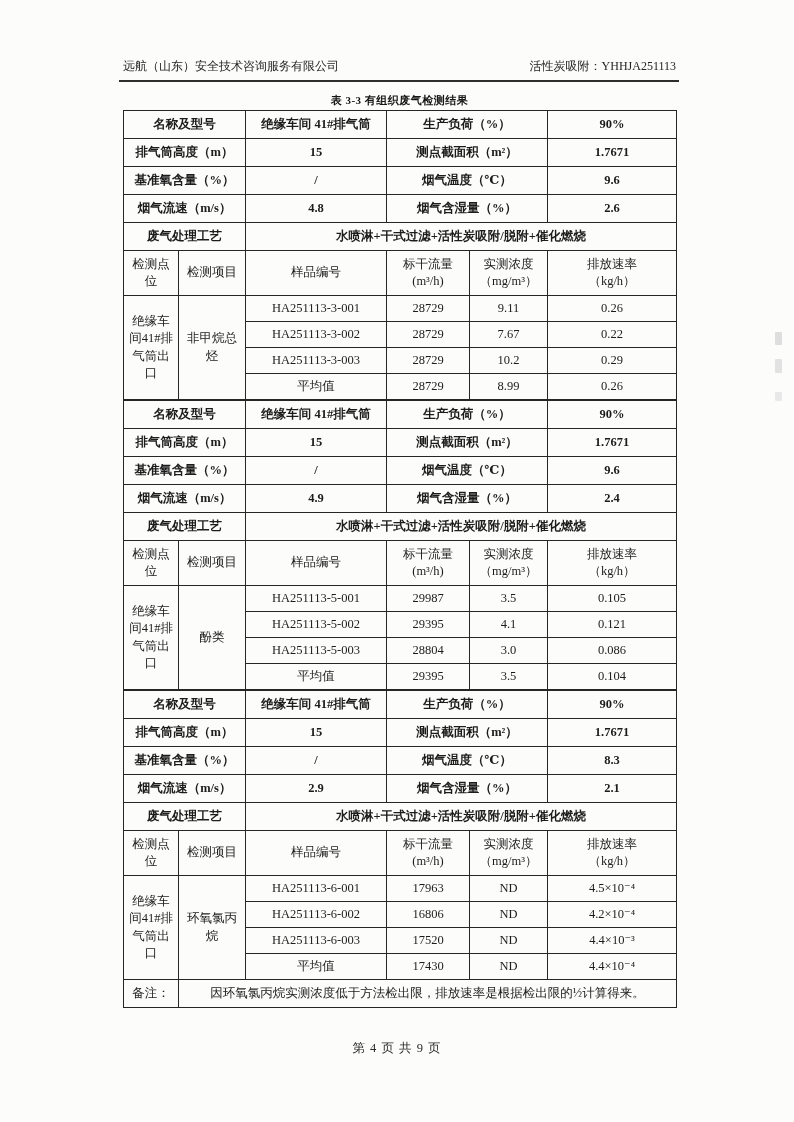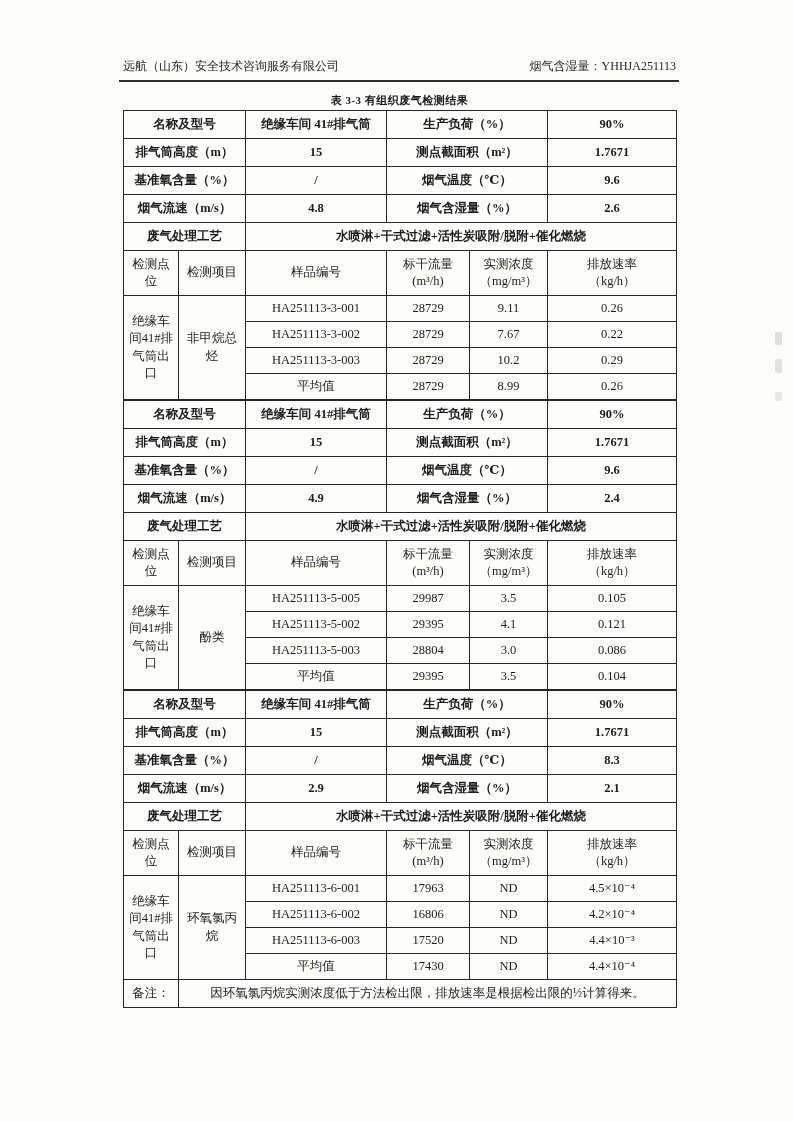--- a/index.html
+++ b/index.html
@@ -60,21 +60,21 @@
   .scan-marks i:nth-child(2) { top:27px; height:14px; opacity:.45; }
   .scan-marks i:nth-child(3) { top:60px; height:9px;  opacity:.35; }
 </style>
 </head>
 <body>
 
 <div class="page">
 
   <div class="doc-header">
     <span>远航（山东）安全技术咨询服务有限公司</span>
-    <span>烟气含湿量：YHHJA251113</span>
+    <span>活性炭吸附：YHHJA251113</span>
   </div>
   <div class="header-rule"></div>
 
   <div class="content">
     <div>
         <div class="tbl-title">表 3-3 有组织废气检测结果</div>
         <table class="rpt">
           <colgroup>
             <col style="width:55px">
             <col style="width:67px">
@@ -207,21 +207,21 @@
 （mg/m³）</td>
               <td class="pre">排放速率
 （kg/h）</td>
             </tr>
             <tr class="data-row">
               <td rowspan="4" class="pre">绝缘车
 间41#排
 气筒出
 口</td>
               <td rowspan="4" class="pre">酚类</td>
-              <td>HA251113-5-005</td>
+              <td>HA251113-5-001</td>
               <td>29987</td>
               <td>3.5</td>
               <td>0.105</td>
             </tr>
             <tr class="data-row">
               <td>HA251113-5-002</td>
               <td>29395</td>
               <td>4.1</td>
               <td>0.121</td>
             </tr>
@@ -329,14 +329,15 @@
         </table>
       </div>
   </div>
 
   <div class="scan-marks">
       <i></i>
       <i></i>
       <i></i>
     </div>
 
+  <div class="page-footer">第 4 页 共 9 页</div>
 
 </div>
 
 </body></html>

